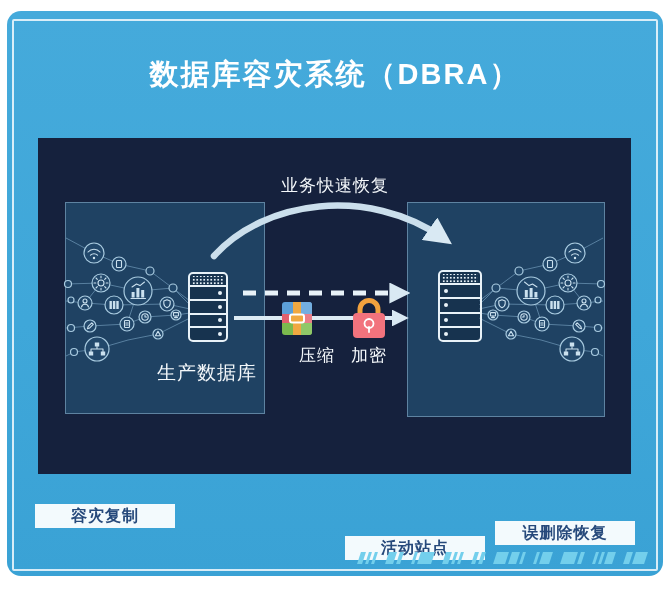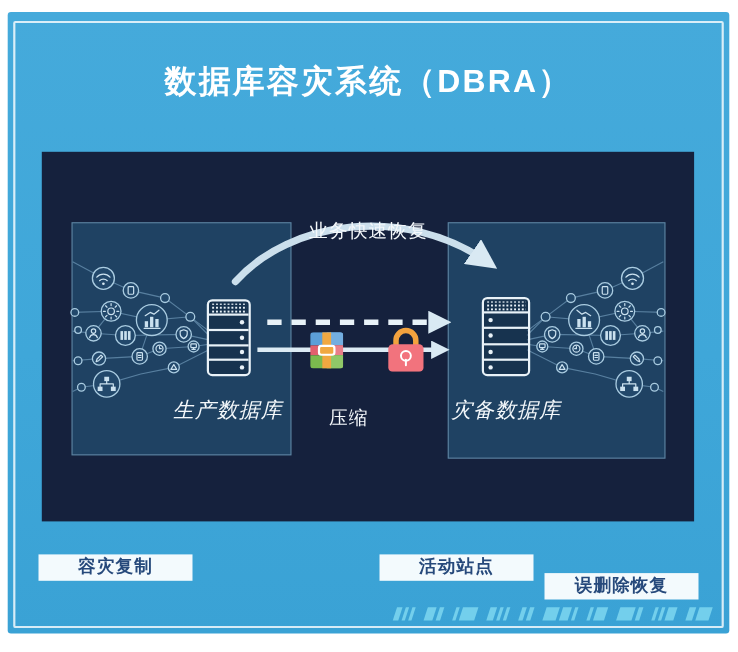--- a/index.html
+++ b/index.html
@@ -1,20 +1,20 @@
 <!DOCTYPE html>
 <html><head>
 <meta charset="utf-8">
 <style>
   * { margin:0; padding:0; box-sizing:border-box; }
   body { width:671px; height:593px; font-family:"Liberation Sans", sans-serif; }
   .page { position:relative; width:671px; height:593px; background:#ffffff; overflow:hidden; }
   .frame { position:absolute; left:7px; top:11px; width:656px; height:565px;
            background:linear-gradient(180deg,#45AADB 0%, #3FA7D9 55%, #3AA2D5 100%);
-           border-radius:3px; }
+           border-radius:14px; }
   .frame-border { position:absolute; left:5px; right:5px; top:8px; bottom:5px;
                   border:2px solid rgba(255,255,255,0.8); border-radius:2px; pointer-events:none; }
   .title { position:absolute; top:44px; left:0; width:100%; text-align:center;
            font-size:29px; font-weight:bold; color:#ffffff; letter-spacing:2px; }
 
   .dark-panel { position:absolute; left:31px; top:127px; width:593px; height:336px;
                 background:#15213D; }
   .inner-box { position:absolute; background:#1F4263; border:1px solid rgba(145,185,214,0.55); }
   .inner-box.left  { left:27px;  top:64px; width:200px; height:212px; }
   .inner-box.right { left:369px; top:64px; width:198px; height:215px; }
@@ -31,38 +31,38 @@
   .server.right-server { left:400px; top:132px; width:44px; height:72px; }
   .vent { height:9px; margin:2px 2px 0 2px;
           background-image:radial-gradient(#E9F2F8 0.9px, transparent 1px);
           background-size:3.5px 3.5px; background-position:0 2px; }
   .slot { flex:1; border-top:2px solid #E9F2F8; position:relative; }
   .slot::after { content:""; position:absolute; right:4px; top:50%; transform:translateY(-50%);
                  width:4px; height:4px; border-radius:50%; background:#E9F2F8; }
   .server.mirrored .slot::after { left:4px; right:auto; }
 
   .flow-label { position:absolute; color:#F4F8FB; font-size:17px; text-align:center;
-                letter-spacing:1px; z-index:5;margin-top:24px; }
+                letter-spacing:1px; z-index:5; }
   .flow-label.recovery { left:232px; top:36px;  width:130px; }
   .flow-label.massdata { left:258px; top:119px; width:80px;  }
   .flow-label.compress { left:227px; top:206px; width:70px;padding-left:34px;  }
   .flow-label.encrypt  { left:296px; top:206px; width:70px;  }
   .box-label { position:absolute; color:#F4F8FB; font-size:19px; text-align:center;
-               letter-spacing:1px; z-index:5;font-style:italic; }
+               letter-spacing:1px; z-index:5; }
   .box-label.prod   { left:119px; top:222px; width:100px; }
   .box-label.backup { left:372px; top:222px; width:100px; }
 
   .mid-icon { position:absolute; z-index:6; }
   .archive-pos { left:244px; top:164px; }
   .lock-pos    { left:314px; top:158px; }
 
   .btn { position:absolute; top:493px; width:140px; height:24px; background:#F3FAFD;
          color:#26497B; font-size:16px; font-weight:bold; text-align:center; line-height:24px;
          letter-spacing:1px; cursor:pointer; }
-  .btn1 { left:28px; } .btn2 { left:183px; } .btn3 { left:338px; } .btn4 { left:488px;margin-top:17px; }
+  .btn1 { left:28px; } .btn2 { left:183px; } .btn3 { left:338px;margin-top:32px; } .btn4 { left:488px;margin-top:17px; }
 
   .deco-bars { position:absolute; right:14px; top:540px; height:13px;
                display:flex; align-items:center; }
   .deco-bars span { display:inline-block; height:12px; background:#73CFEC;
                     transform:skewX(-18deg); margin-right:3px; }
   .deco-bars span.g { margin-right:11px; }
 </style>
 </head>
 <body>
 
@@ -215,22 +215,22 @@
         <svg width="34" height="42" viewBox="0 0 34 42">
           <path d="M8,19 V13.5 a9,9 0 0 1 18,0 V19" fill="none" stroke="#F2A23E" stroke-width="5" stroke-linecap="round"></path>
           <rect x="1" y="17" width="32" height="25" rx="4" fill="#F2737D"></rect>
           <circle cx="17" cy="27.5" r="4.5" fill="none" stroke="#FFFFFF" stroke-width="1.8"></circle>
           <line x1="17" y1="31" x2="17" y2="36" stroke="#FFFFFF" stroke-width="1.8" stroke-linecap="round"></line>
         </svg>
       </div>
 
       <div class="flow-label recovery">业务快速恢复</div>
       <div class="flow-label compress">压缩</div>
+      <div class="flow-label encrypt">加密</div>
       <div class="box-label prod">生产数据库</div>
-      <div class="box-label backup">灾备数据库</div>
     </div>
 
     <div class="btn btn1">容灾复制</div>
     <div class="btn btn3">活动站点</div>
     <div class="btn btn4">误删除恢复</div>
 
     <div class="deco-bars">
         <span style="width: 5px;"></span>
         <span style="width: 3px;"></span>
         <span class="g" style="width: 3px;"></span>

